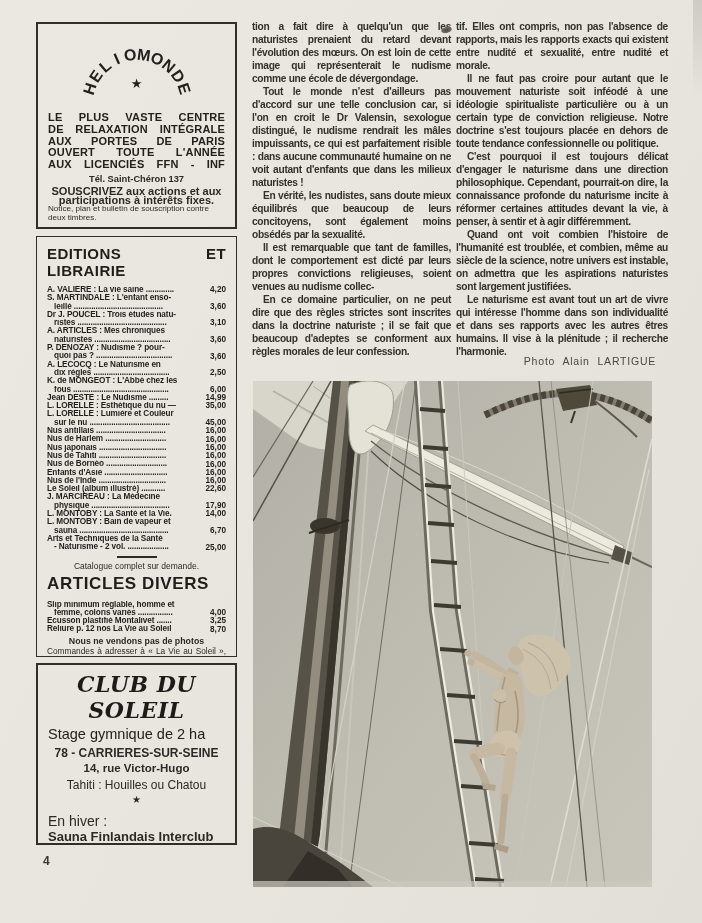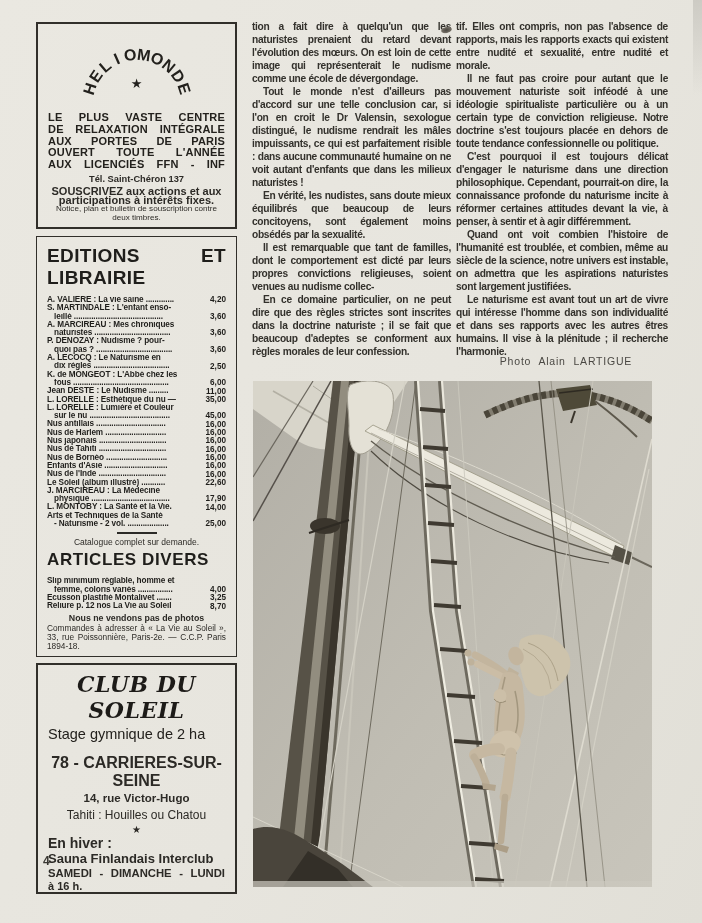--- a/index.html
+++ b/index.html
@@ -17,63 +17,63 @@
   .helio { top:22px; height:207px; padding:4px 10px; }
   .arc-wrap { position:relative; height:84px; }
   .arc-letter { position:absolute; left:50%; top:76px; transform-origin:0 0;
     font-weight:bold; font-size:16px; letter-spacing:0; color:#23211d; }
   .helio-star { position:absolute; left:0; right:0; top:48px; text-align:center;
     font-size:13px; color:#23211d; }
   .helio-line { font-weight:bold; font-size:11px; line-height:11.8px;
     text-align:justify; text-align-last:justify; letter-spacing:.2px; color:#23211d;}
   .helio-tel { font-weight:bold; font-size:9.3px; text-align:center; margin-top:3px; }
   .helio-sub { font-weight:bold; font-size:11px; line-height:8.9px; text-align:center; margin-top:3px;}
-  .helio-notice { font-size:8.1px; line-height:8.9px; text-align:center; }
+  .helio-notice { font-size:8.1px; line-height:8.9px; text-align:left; }
   .soc-nat { font-weight:bold; font-size:12px; letter-spacing:4px; text-align:center; margin-top:2px;}
 
   .editions { top:236px; height:421px; border-width:1.5px; padding:6px 10px; }
-  .ed-title { font-weight:bold; font-size:19px; letter-spacing:.4px;
+  .ed-title { font-weight:bold; font-size:15px; letter-spacing:.4px;
     text-align:justify; text-align-last:justify; margin:2px 0 7px; color:#1f1e1b; }
   .book-row { position:relative; padding-right:30px; color:#1f1e1b; }
   .book-line { font-weight:bold; font-size:8.2px; line-height:8.3px;
     white-space:nowrap; overflow:hidden; letter-spacing:-.1px; }
   .book-line.cont { padding-left:7px; }
   .price { position:absolute; right:0; bottom:0; font-weight:bold; font-size:8.2px; }
   .mini-rule { width:40px; border-top:2px solid #2b2a27; margin:4px auto 3px; }
   .catalogue { font-size:8.5px; text-align:center; margin:2px 0 3px; }
   .divers-title { font-weight:bold; font-size:17px; letter-spacing:.6px;
     text-align:left; margin:2px 0 7px; color:#1f1e1b; }
   .no-photos { font-weight:bold; font-size:8.8px; text-align:center; margin:2px 0 1px; }
   .orders { font-size:8.3px; line-height:9.4px; text-align:justify; }
 
-  .club { top:663px; height:231px; padding:5px 10px; }
+  .club { top:663px; height:182px; padding:5px 10px; }
   .club-title { font-family:"DejaVu Serif", serif; font-weight:bold; font-style:italic;
     font-size:22px; letter-spacing:.5px; text-align:center; color:#1d1b18; margin-top:1px;}
   .club-stage { font-size:14.5px; text-align:left; margin-top:3px; color:#23211d;}
-  .club-loc { font-weight:bold; font-size:16px; text-align:center; margin-top:12px;}
+  .club-loc { font-weight:bold; font-size:12px; text-align:center; margin-top:4px;}
   .club-street { font-weight:bold; font-size:11.5px; text-align:center; margin-top:2px;}
   .club-gares { font-size:12px; text-align:center; margin-top:4px;}
   .club-star { font-size:10px; text-align:center; margin-top:2px;}
-  .club-winter { font-size:14px; margin-top:0;font-weight:bold;}
+  .club-winter { font-size:14px; margin-top:8px;}
   .club-sauna { font-weight:bold; font-size:13px; margin-top:0;}
   .club-days { font-weight:bold; font-size:11.3px; margin-top:1px;
     text-align:justify; text-align-last:justify;}
   .club-time { font-weight:bold; font-size:11px; margin-top:1px;}
 
   
   .col { position:absolute; top:20px; }
   .col1 { left:252px; width:199px; }
   .col2 { left:456px; width:212px; }
   .para { font-weight:bold; font-size:10.2px; line-height:13px; letter-spacing:-.3px;
     text-align:justify; text-indent:11px; margin:0; color:#33312c; }
   .para.flush { text-indent:0; }
   .smudge { position:absolute; left:441px; top:27px; width:11px; height:6px;
     background:radial-gradient(ellipse at center,#4a463f 0%,#716c63 60%,rgba(113,108,99,0) 100%);
     transform:rotate(-12deg); border-radius:50%; }
-  .credit { position:absolute; left:476px; top:355px; width:180px; text-align:center;
+  .credit { position:absolute; left:500px; top:355px; width:180px; text-align:center;
     font-size:10.5px; letter-spacing:.8px; word-spacing:4px; color:#4a4843; }
 
   
   .photo { position:absolute; left:253px; top:381px; width:399px; height:506px; }
   .photo svg { display:block; }
 
   .pagenum { position:absolute; left:43px; top:854px; font-weight:bold; font-size:12px; color:#3a3833; }
 </style>
 </head>
 <body>
@@ -117,42 +117,47 @@
         <div class="book-row">
           <div class="book-line">A. VALIERE : La vie saine .............</div>
           <span class="price">4,20</span>
         </div>
         <div class="book-row">
           <div class="book-line">S. MARTINDALE : L'enfant enso-</div>
           <div class="book-line cont">leillé .........................................</div>
           <span class="price">3,60</span>
         </div>
         <div class="book-row">
-          <div class="book-line">A. MARCIREAU : Mes chroniques</div>
+          <div class="book-line">Dr J. POUCEL : Trois études natu-</div>
+          <div class="book-line cont">ristes .........................................</div>
+          <span class="price">3,10</span>
+        </div>
+        <div class="book-row">
+          <div class="book-line">A. ARTICLES : Mes chroniques</div>
           <div class="book-line cont">naturistes ...................................</div>
           <span class="price">3,60</span>
         </div>
         <div class="book-row">
           <div class="book-line">P. DENOZAY : Nudisme ? pour-</div>
           <div class="book-line cont">quoi pas ? ...................................</div>
           <span class="price">3,60</span>
         </div>
         <div class="book-row">
           <div class="book-line">A. LECOCQ : Le Naturisme en</div>
           <div class="book-line cont">dix règles ...................................</div>
           <span class="price">2,50</span>
         </div>
         <div class="book-row">
           <div class="book-line">K. de MONGEOT : L'Abbé chez les</div>
           <div class="book-line cont">fous ............................................</div>
           <span class="price">6,00</span>
         </div>
         <div class="book-row">
           <div class="book-line">Jean DESTE : Le Nudisme .........</div>
-          <span class="price">11,00</span>
+          <span class="price">14,99</span>
         </div>
         <div class="book-row">
           <div class="book-line">L. LORELLE : Esthétique du nu —</div>
           <span class="price">35,00</span>
         </div>
         <div class="book-row">
           <div class="book-line">L. LORELLE : Lumière et Couleur</div>
           <div class="book-line cont">sur le nu .....................................</div>
           <span class="price">45,00</span>
         </div>
@@ -189,20 +194,25 @@
           <span class="price">22,60</span>
         </div>
         <div class="book-row">
           <div class="book-line">J. MARCIREAU : La Médecine</div>
           <div class="book-line cont">physique ....................................</div>
           <span class="price">17,90</span>
         </div>
         <div class="book-row">
           <div class="book-line">L. MONTOBY : La Santé et la Vie.</div>
           <span class="price">14,00</span>
+        </div>
+        <div class="book-row">
+          <div class="book-line">L. MONTOBY : Bain de vapeur et</div>
+          <div class="book-line cont">sauna .........................................</div>
+          <span class="price">6,70</span>
         </div>
         <div class="book-row">
           <div class="book-line">Arts et Techniques de la Santé</div>
           <div class="book-line cont">- Naturisme - 2 vol. ...................</div>
           <span class="price">25,00</span>
         </div>
       </div>
     <div class="mini-rule"></div>
     <div class="catalogue">Catalogue complet sur demande.</div>
     <div class="divers-title">ARTICLES DIVERS</div>

